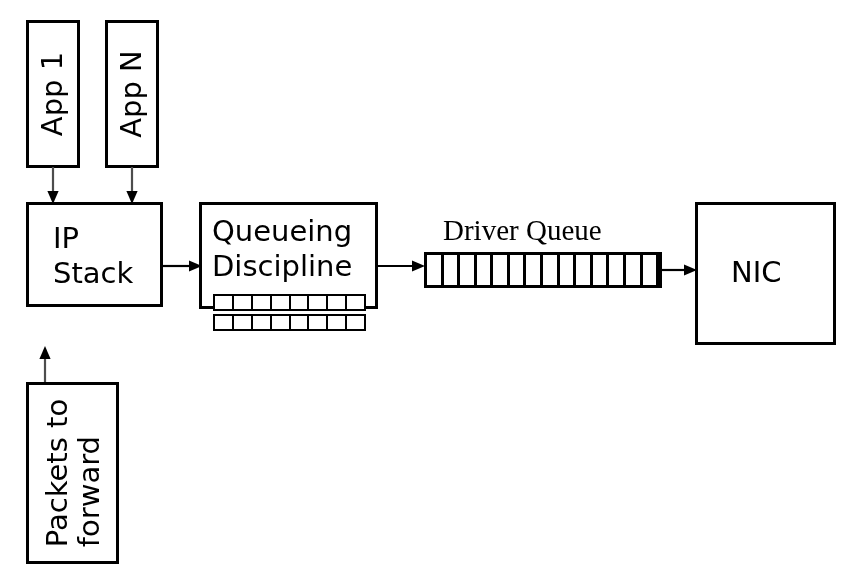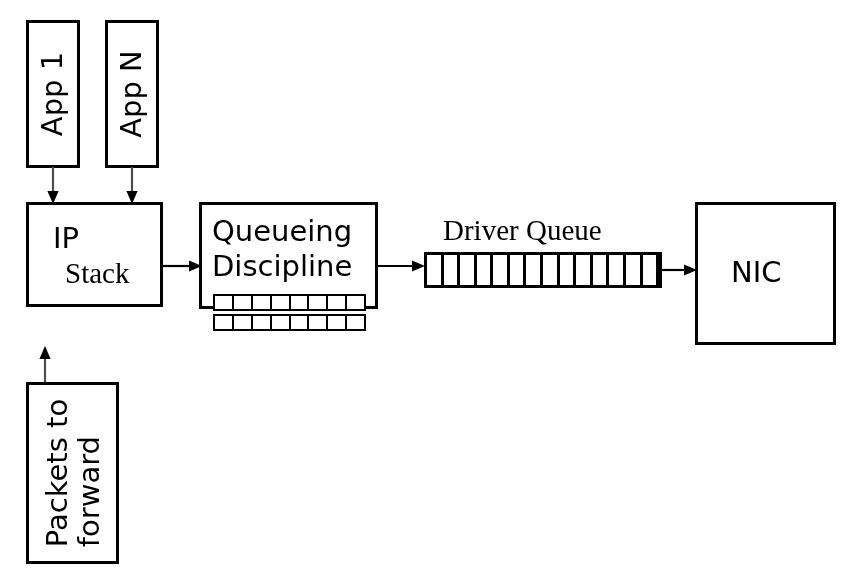--- a/index.html
+++ b/index.html
@@ -113,21 +113,21 @@
 
   <div class="conn" style="left:123px; top:167px; width:20px; height:38px;">
     <svg width="20" height="38" viewBox="0 0 20 38">
       <line x1="9" y1="0" x2="9" y2="28" stroke="#4d4d4d" stroke-width="2.2"></line>
       <polygon points="9,37 3.4,24 14.6,24" fill="#000000"></polygon>
     </svg>
   </div>
 
   <div class="box" style="left:26px; top:202px; width:137px; height:105px;">
     <div class="hlabel" style="left:24px; top:17px;">IP</div>
-    <div class="hlabel" style="left:36px; top:52px;font-family:Liberation Serif, serif;">Stack</div>
+    <div class="hlabel" style="left:24px; top:52px;">Stack</div>
   </div>
 
   <div class="conn" style="left:163px; top:258px; width:40px; height:16px;">
     <svg width="40" height="16" viewBox="0 0 40 16">
       <line x1="0" y1="8" x2="30" y2="8" stroke="#000000" stroke-width="2.2"></line>
       <polygon points="39,8 26,2.6 26,13.4" fill="#000000"></polygon>
     </svg>
   </div>
 
   <div class="box" style="left:199px; top:202px; width:179px; height:107px;">

